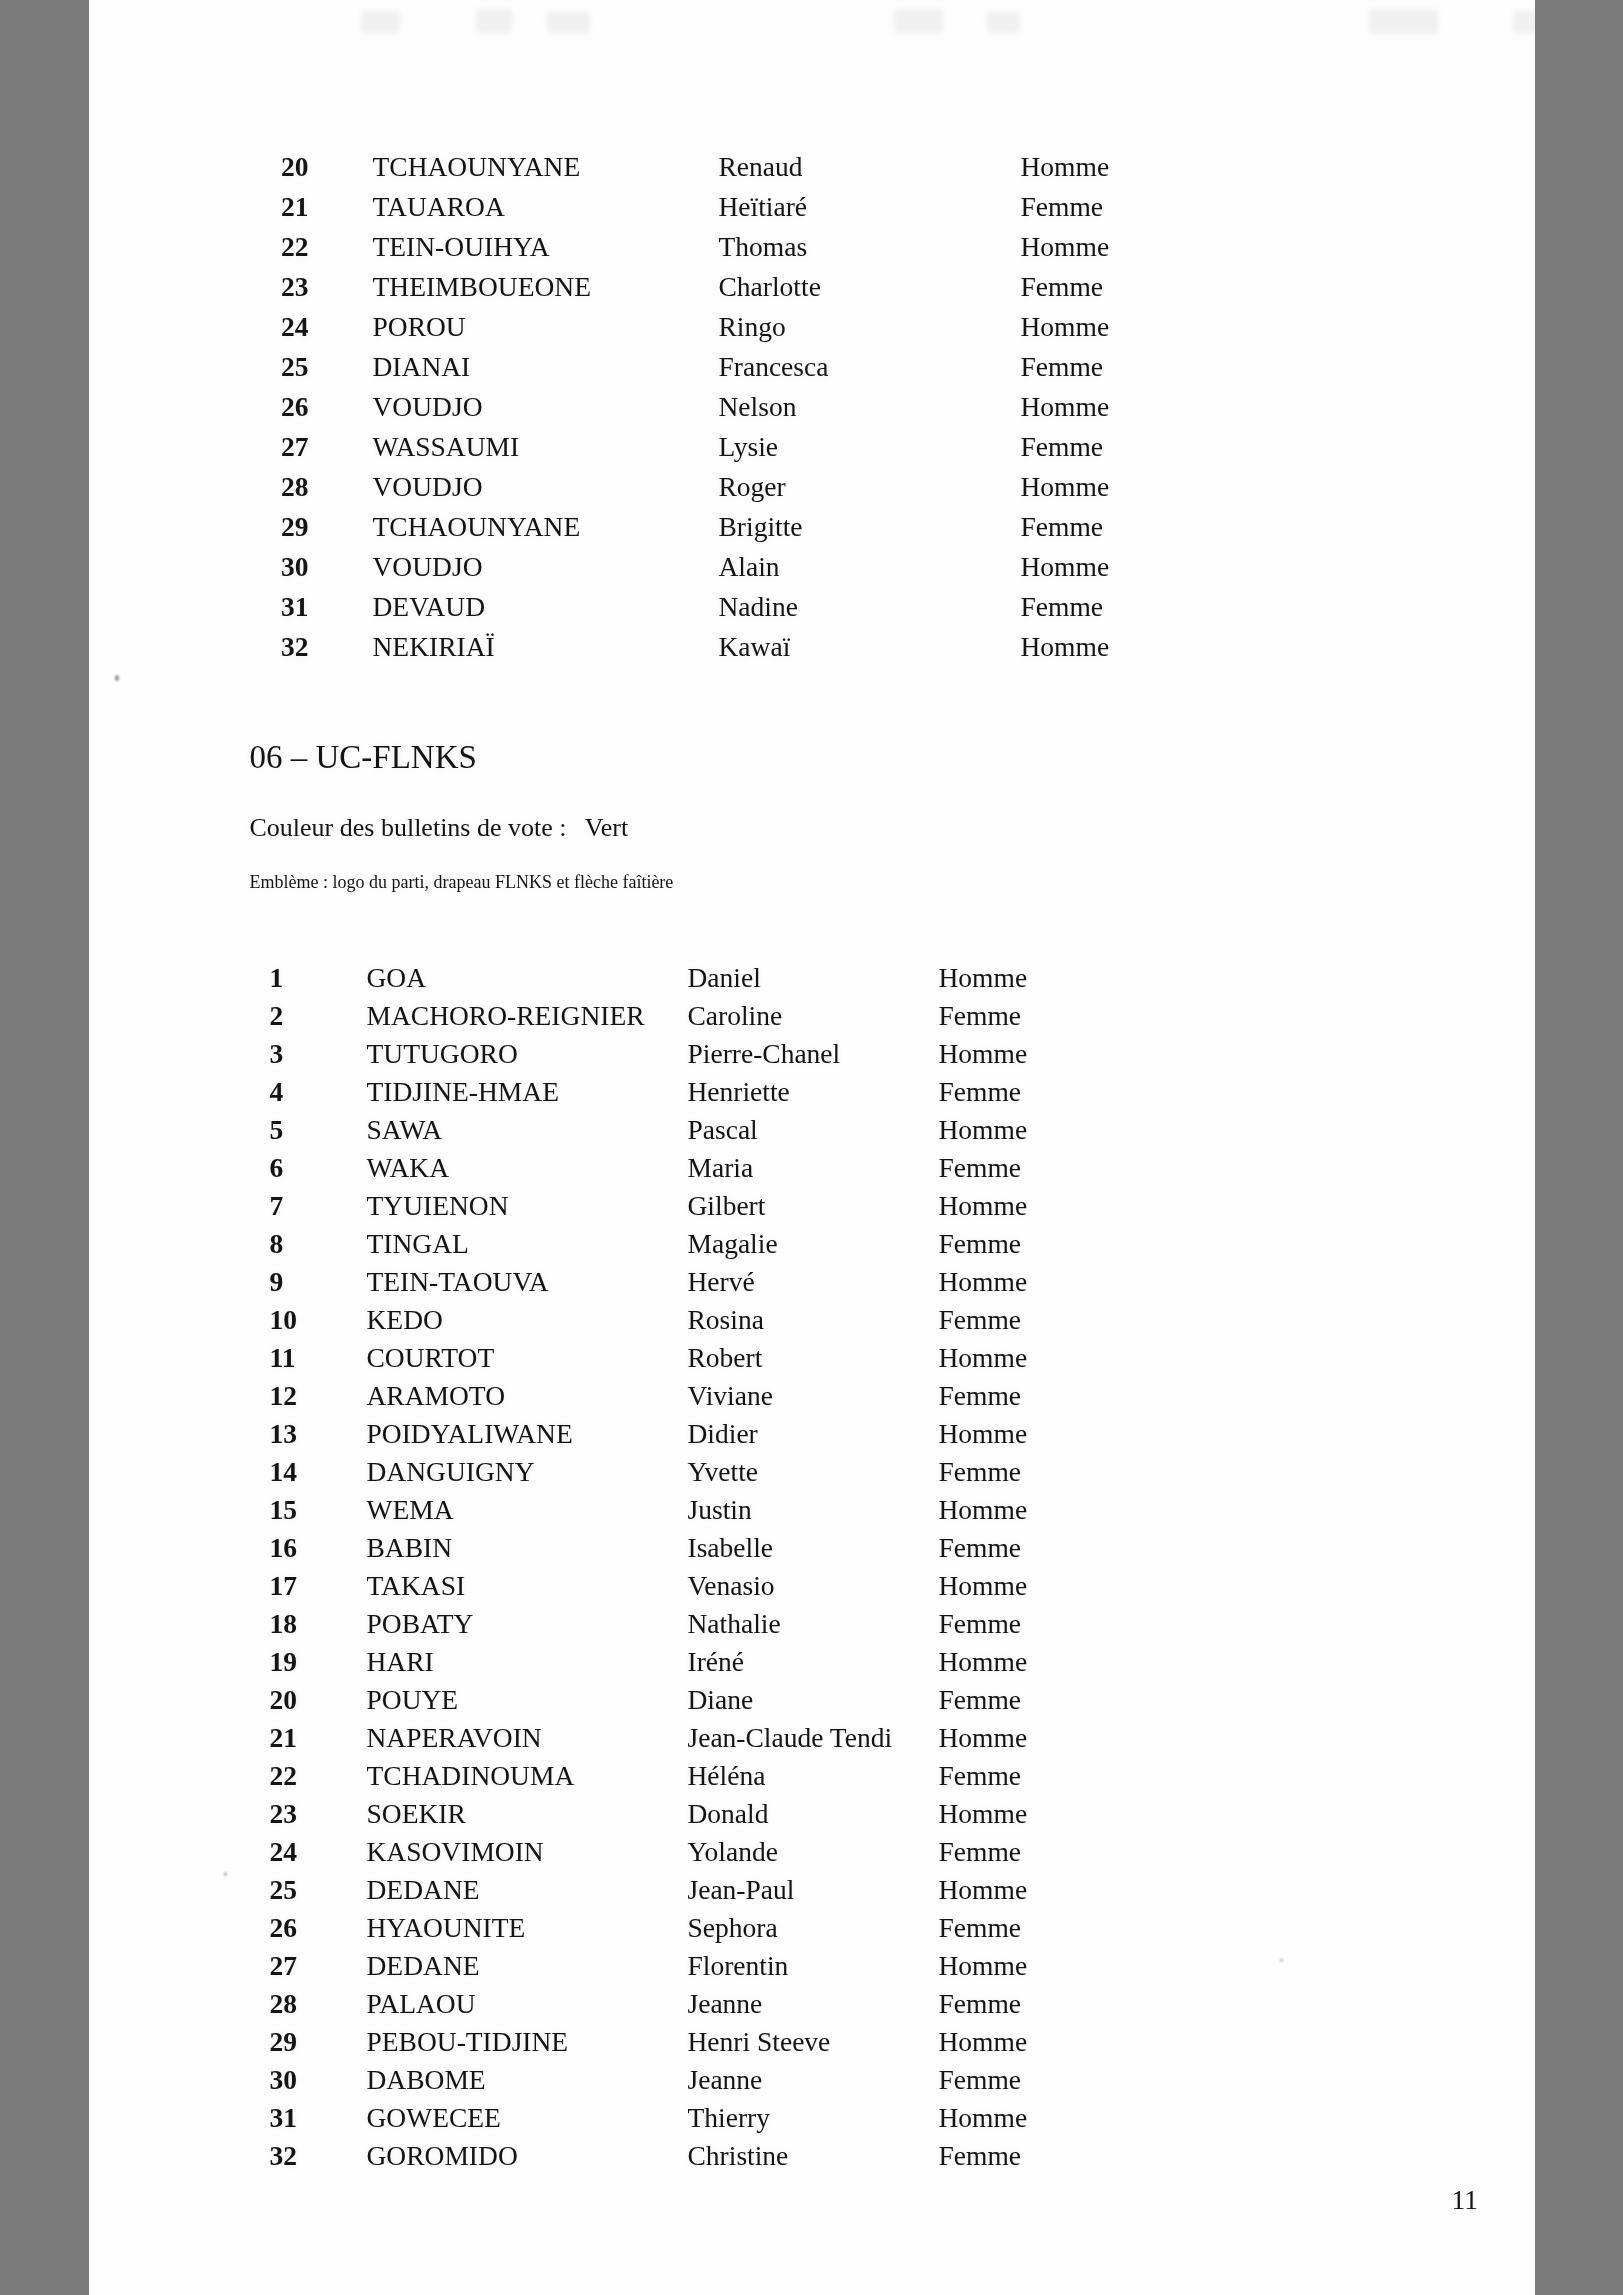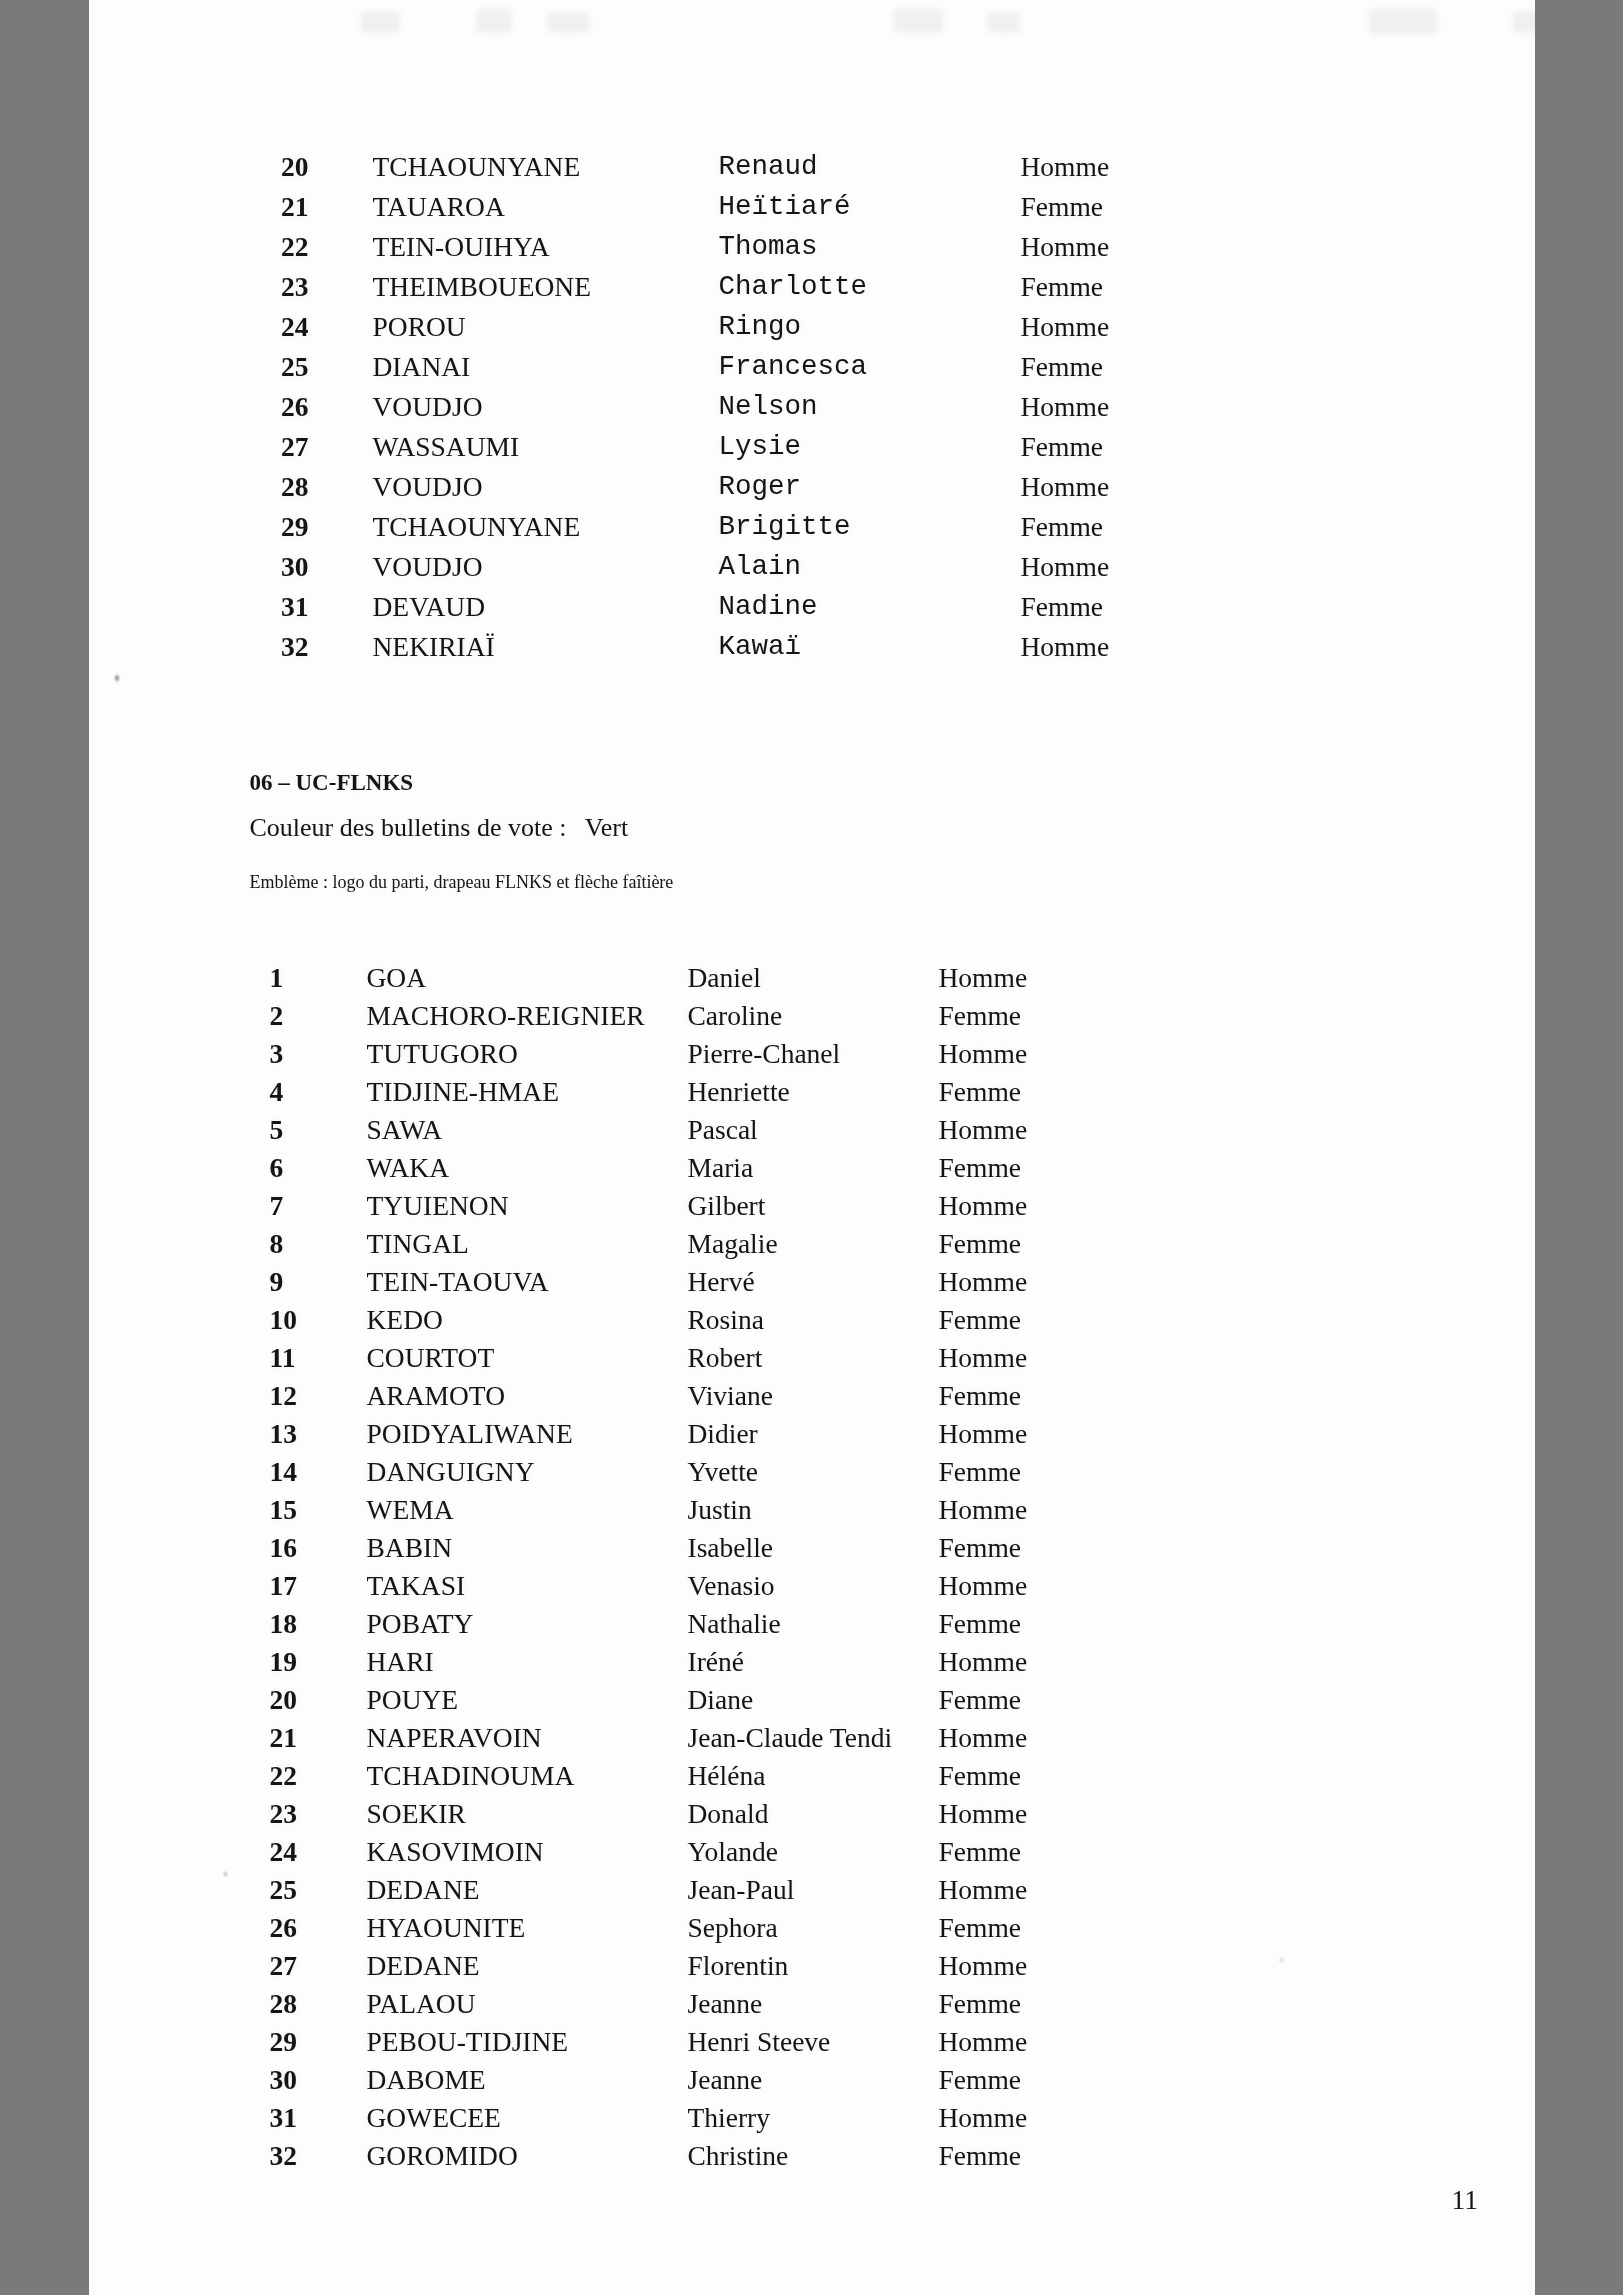--- a/index.html
+++ b/index.html
@@ -36,30 +36,30 @@
   .list .row span{position:absolute;white-space:nowrap;font-size:27.5px;}
   .list-top{top:147px;}
   .list-top .row{height:40px;}
   .list-top .row span{line-height:40px;}
   .list-main{top:959px;}
   .list-main .row{height:38px;}
   .list-main .row span{line-height:38px;}
   .c-num{font-weight:700;}
   .list-top .c-num{left:151px;width:69px;text-align:right;}
   .list-top .c-surname{left:284px;}
-  .list-top .c-firstname{left:630px;font-family:Liberation Mono, monospace;}
+  .list-top .c-firstname{left:630px;}
   .list-top .c-gender{left:932px;}
   .list-main .c-num{left:181px;}
   .list-main .c-surname{left:278px;}
   .list-main .c-firstname{left:599px;}
   .list-main .c-gender{left:850px;}
   
   .section-title{
-    position:absolute;left:161px;top:755px;
-    font-size:23px;font-weight:700;white-space:nowrap;
+    position:absolute;left:161px;top:717px;
+    font-size:33px;font-weight:400;white-space:nowrap;
   }
   .ballot-line{
     position:absolute;left:161px;top:787px;
     font-size:26px;white-space:nowrap;
   }
   .ballot-line .ballot-value{margin-left:18.3px;}
   .emblem-line{
     position:absolute;left:161px;top:854px;
     font-size:18px;white-space:nowrap;
   }

